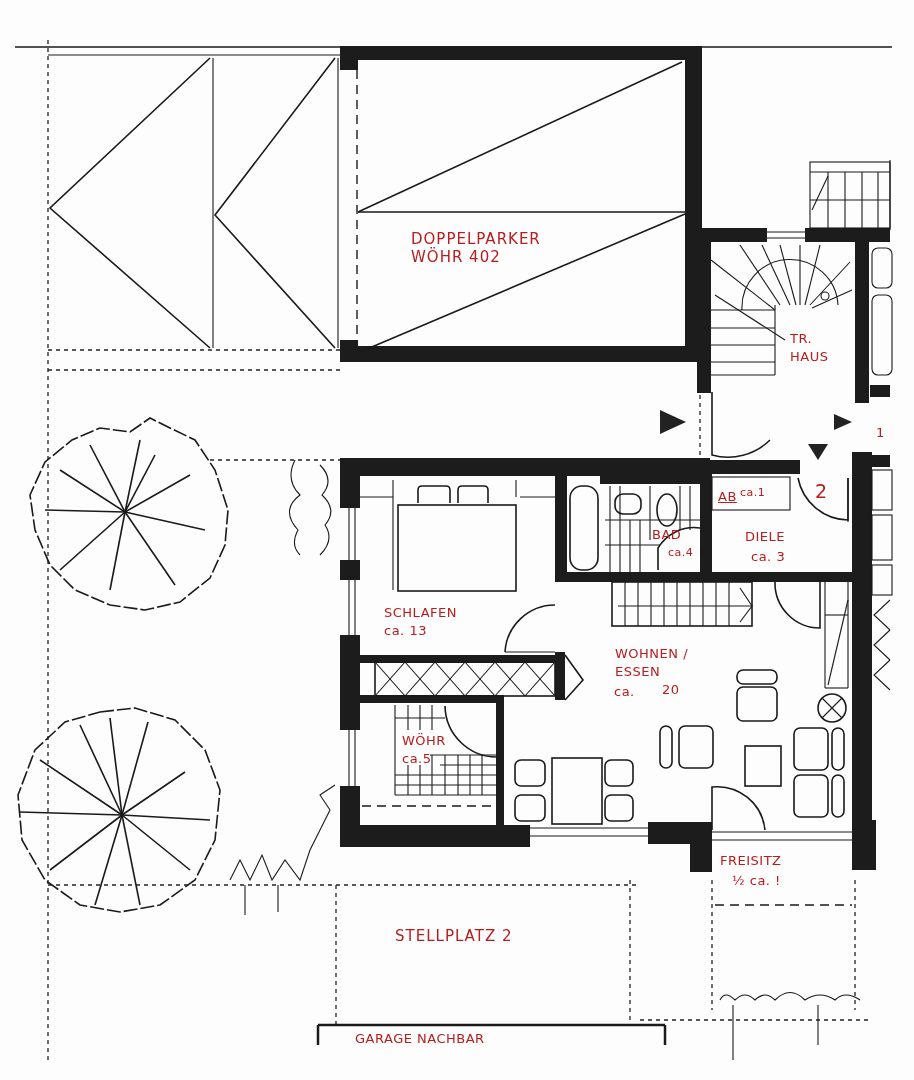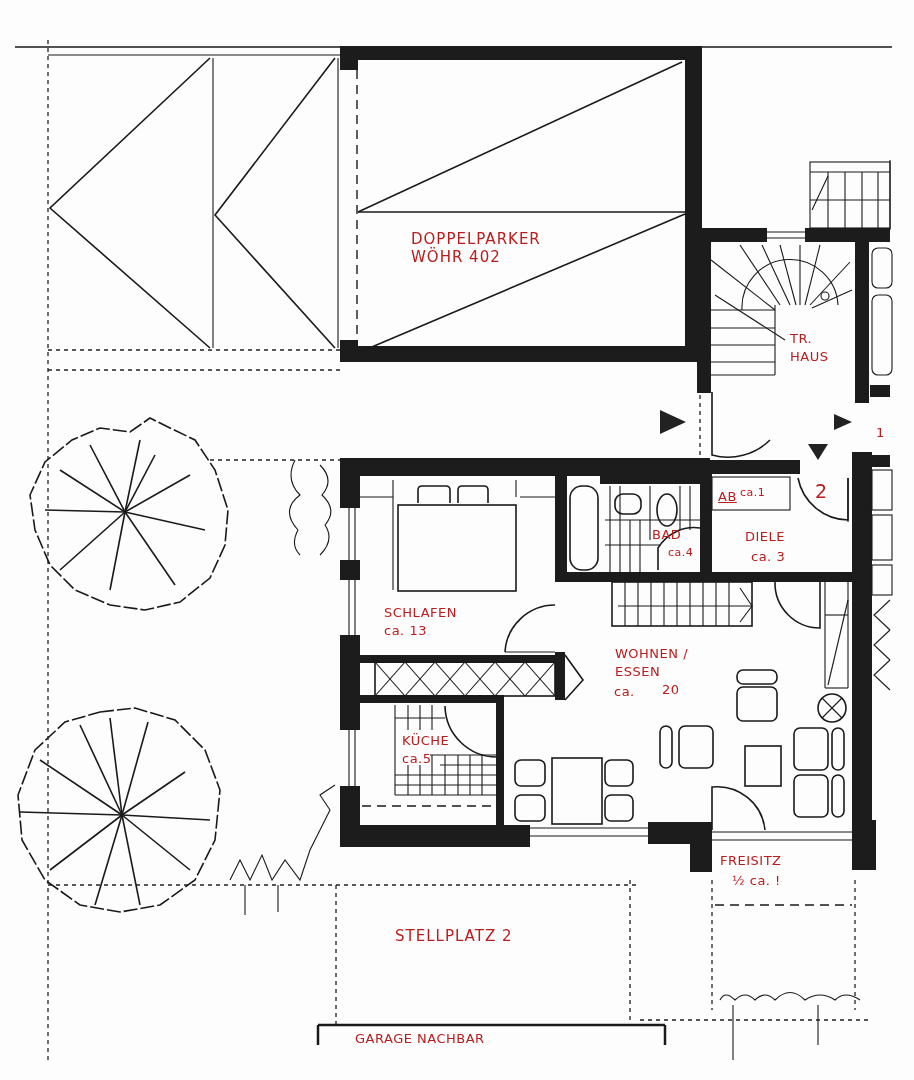--- a/index.html
+++ b/index.html
@@ -332,20 +332,20 @@
 <div class="lbl sm" style="left:876px;top:424px;">1</div>
 
 <div class="lbl sm" style="left:745px;top:528px;">DIELE</div>
 <div class="lbl sm" style="left:743px;top:548px;margin-left:8px;">ca. 3</div>
 
 <div class="lbl sm" style="left:615px;top:645px;">WOHNEN /</div>
 <div class="lbl sm" style="left:615px;top:663px;">ESSEN</div>
 <div class="lbl sm" style="left:614px;top:683px;">ca.</div>
 <div class="lbl sm" style="left:662px;top:681px;">20</div>
 
-<div class="lbl sm" style="left:402px;top:732px;">KÜCHE</div>
+<div class="lbl sm" style="left:402px;top:732px;">WÖHR</div>
 <div class="lbl sm" style="left:402px;top:750px;">ca.5</div>
 
 <div class="lbl sm" style="left:720px;top:852px;">FREISITZ</div>
 <div class="lbl sm" style="left:732px;top:872px;">½ ca. !</div>
 
 <div class="lbl" style="left:395px;top:927px;">STELLPLATZ  2</div>
 <div class="lbl sm" style="left:355px;top:1030px;">GARAGE NACHBAR</div>
 
 </body></html>

